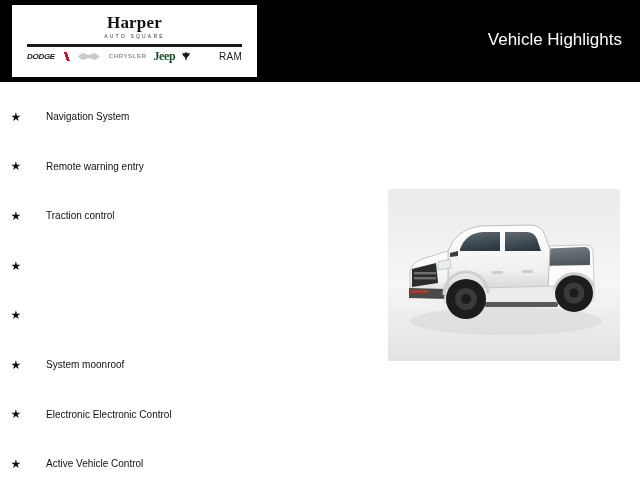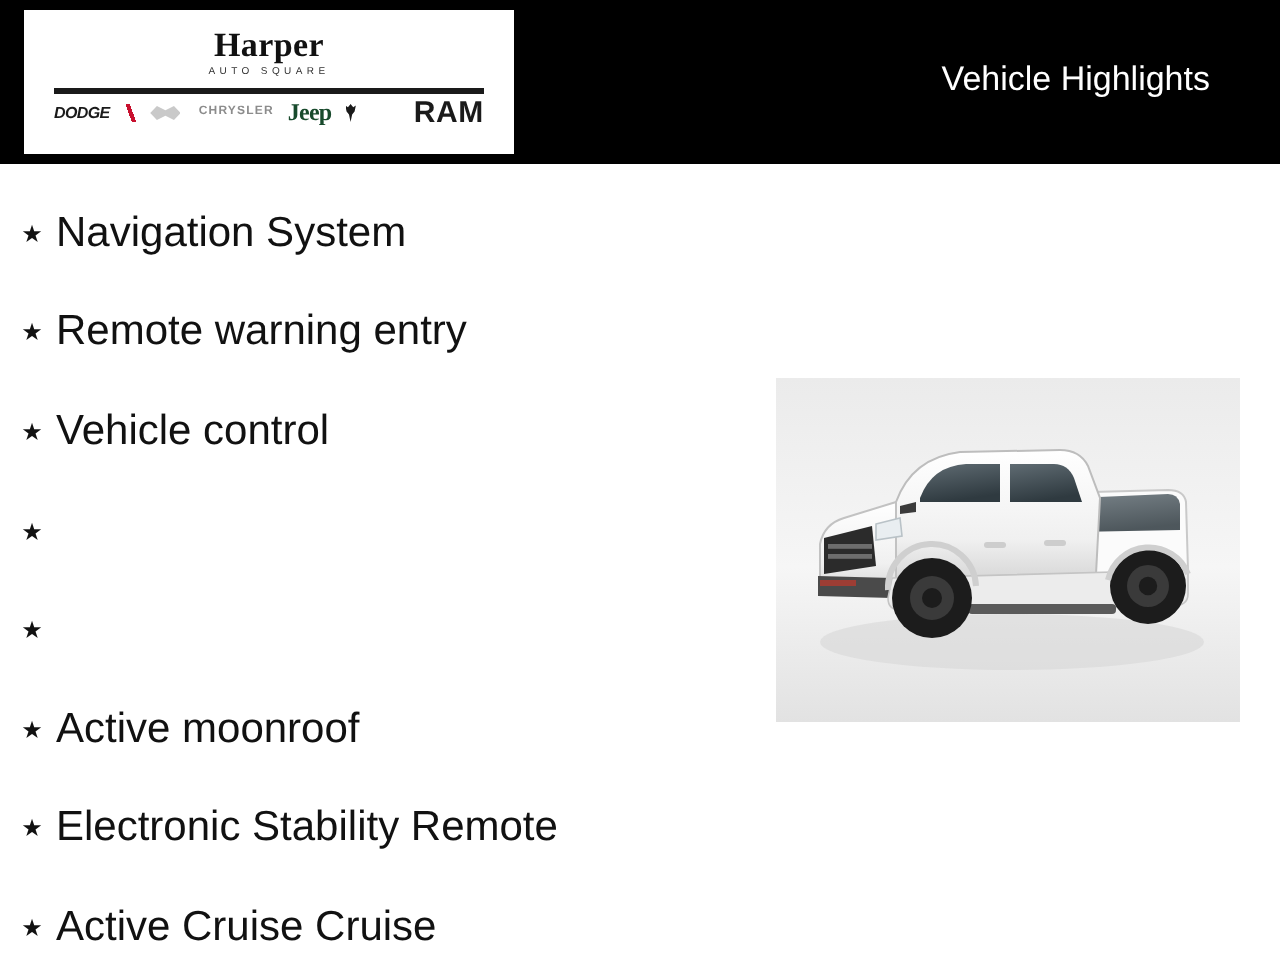--- a/index.html
+++ b/index.html
@@ -117,30 +117,30 @@
   .ram-head {
     display: inline-block;
     width: 9px;
     height: 9px;
     background: #1a1a1a;
     clip-path: polygon(50% 0, 75% 18%, 100% 8%, 88% 42%, 65% 58%, 50% 100%, 35% 58%, 12% 42%, 0 8%, 25% 18%);
     vertical-align: middle;
     margin-right: 2px;
   }
   .brand-ram {
-    font-size: 15px;
-    font-weight: bold;
+    font-size: 10px;
+    font-weight: normal;
     color: #1a1a1a;
     letter-spacing: 0.3px;
     padding-left: 20px;
   }
 
   .header-title {
     position: absolute;
-    right: 35px;
+    right: 18px;
     top: 30px;
     color: #ffffff;
     font-size: 17px;
     font-family: "Liberation Sans", sans-serif;
   }
 
   
   .content {
     position: absolute;
     left: 0;
@@ -166,24 +166,24 @@
   }
   .bullet {
     width: 16px;
     font-size: 12px;
     color: #111111;
     line-height: 1;
     text-align: center;
     flex: 0 0 16px;
   }
   .feature-label {
-    font-size: 21px;
+    font-size: 10px;
     color: #111111;
     font-family: "Liberation Sans", sans-serif;
-    margin-left: 4px;
+    margin-left: 22px;
   }
 
   
   .photo {
     position: absolute;
     left: 388px;
     top: 107px;
     width: 232px;
     height: 172px;
     background: #f2f2f2;
@@ -222,39 +222,39 @@
       <div class="feature">
         <span class="bullet">★</span>
         <span class="feature-label">Navigation System</span>
       </div>
       <div class="feature">
         <span class="bullet">★</span>
         <span class="feature-label">Remote warning entry</span>
       </div>
       <div class="feature">
         <span class="bullet">★</span>
-        <span class="feature-label">Vehicle control</span>
-      </div>
-      <div class="feature">
-        <span class="bullet">★</span>
-      </div>
-      <div class="feature">
-        <span class="bullet">★</span>
-      </div>
-      <div class="feature">
-        <span class="bullet">★</span>
-        <span class="feature-label">Active moonroof</span>
-      </div>
-      <div class="feature">
-        <span class="bullet">★</span>
-        <span class="feature-label">Electronic Stability Remote</span>
-      </div>
-      <div class="feature">
-        <span class="bullet">★</span>
-        <span class="feature-label">Active Cruise Cruise</span>
+        <span class="feature-label">Traction control</span>
+      </div>
+      <div class="feature">
+        <span class="bullet">★</span>
+      </div>
+      <div class="feature">
+        <span class="bullet">★</span>
+      </div>
+      <div class="feature">
+        <span class="bullet">★</span>
+        <span class="feature-label">System moonroof</span>
+      </div>
+      <div class="feature">
+        <span class="bullet">★</span>
+        <span class="feature-label">Electronic Electronic Control</span>
+      </div>
+      <div class="feature">
+        <span class="bullet">★</span>
+        <span class="feature-label">Active Vehicle Control</span>
       </div>
     </div>
 
     <div class="photo">
       <svg width="232" height="172" viewBox="0 0 232 172">
         <defs>
           <linearGradient id="bgGrad" x1="0" y1="0" x2="0" y2="1">
             <stop offset="0%" stop-color="#ebebeb"></stop>
             <stop offset="55%" stop-color="#f6f6f6"></stop>
             <stop offset="100%" stop-color="#e2e2e2"></stop>

